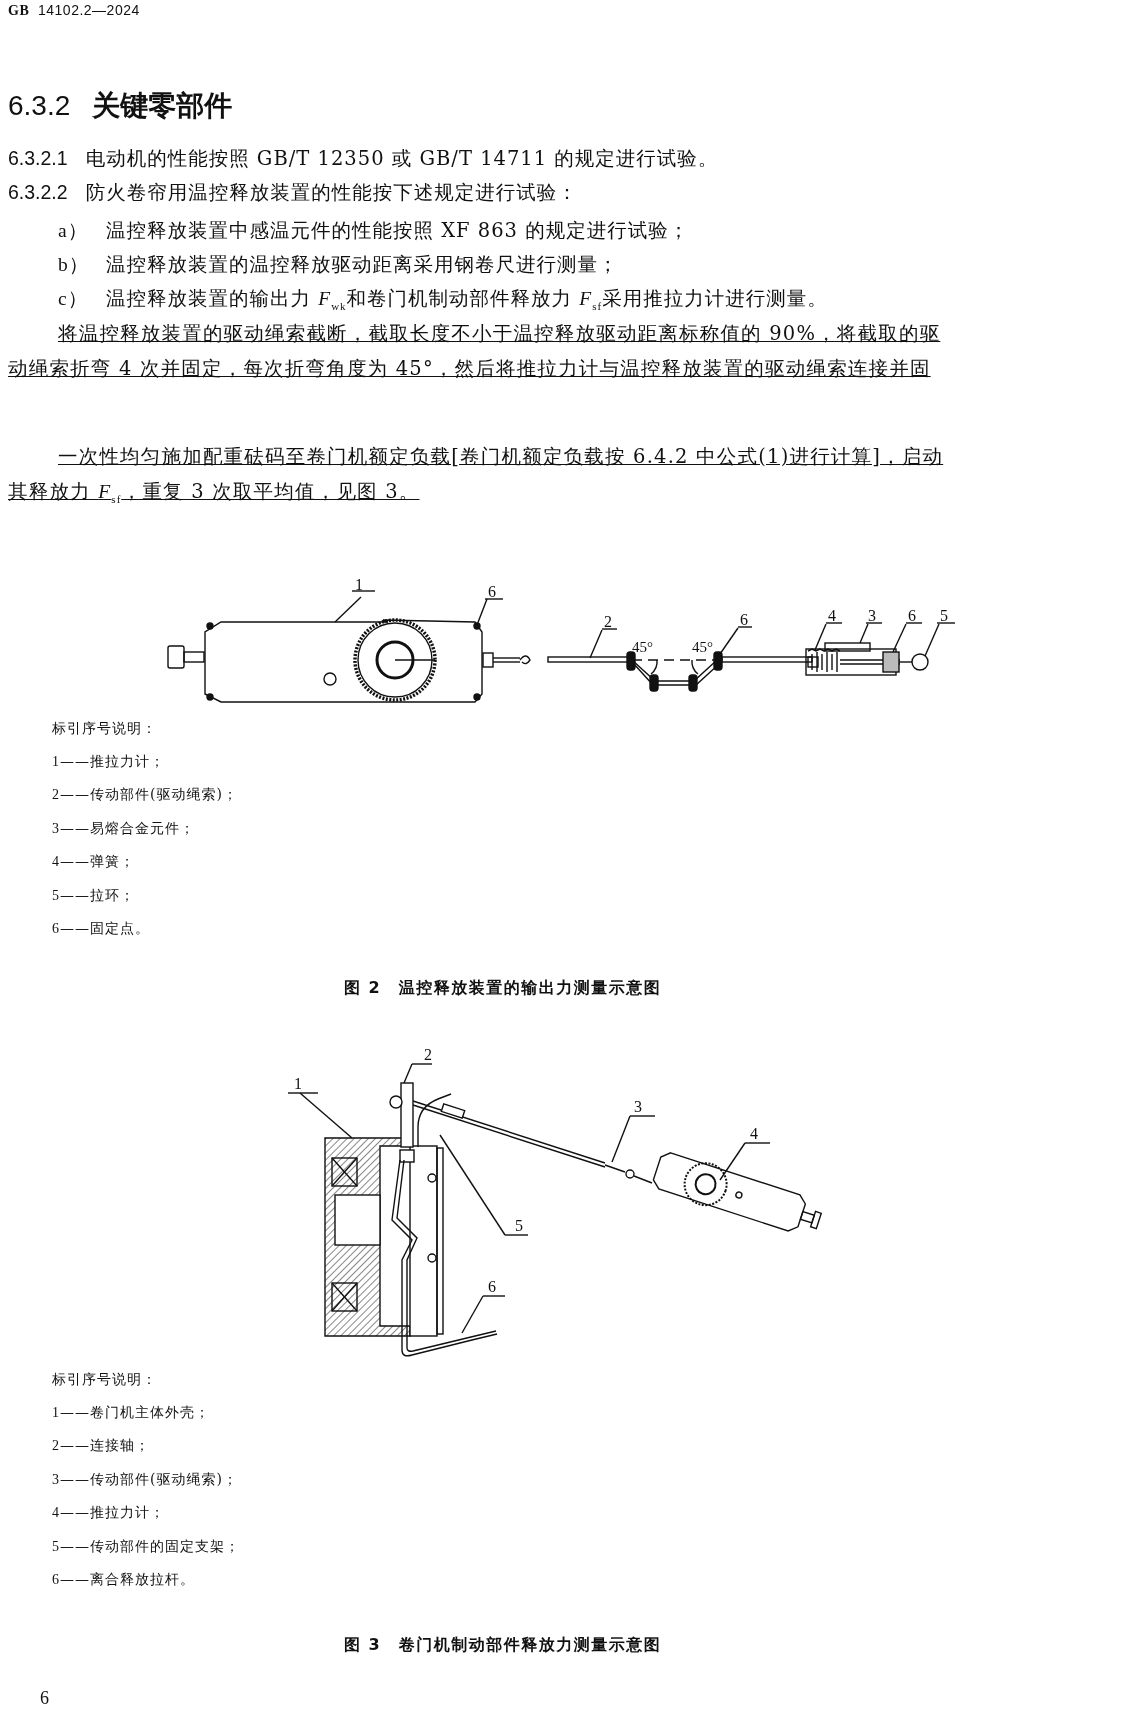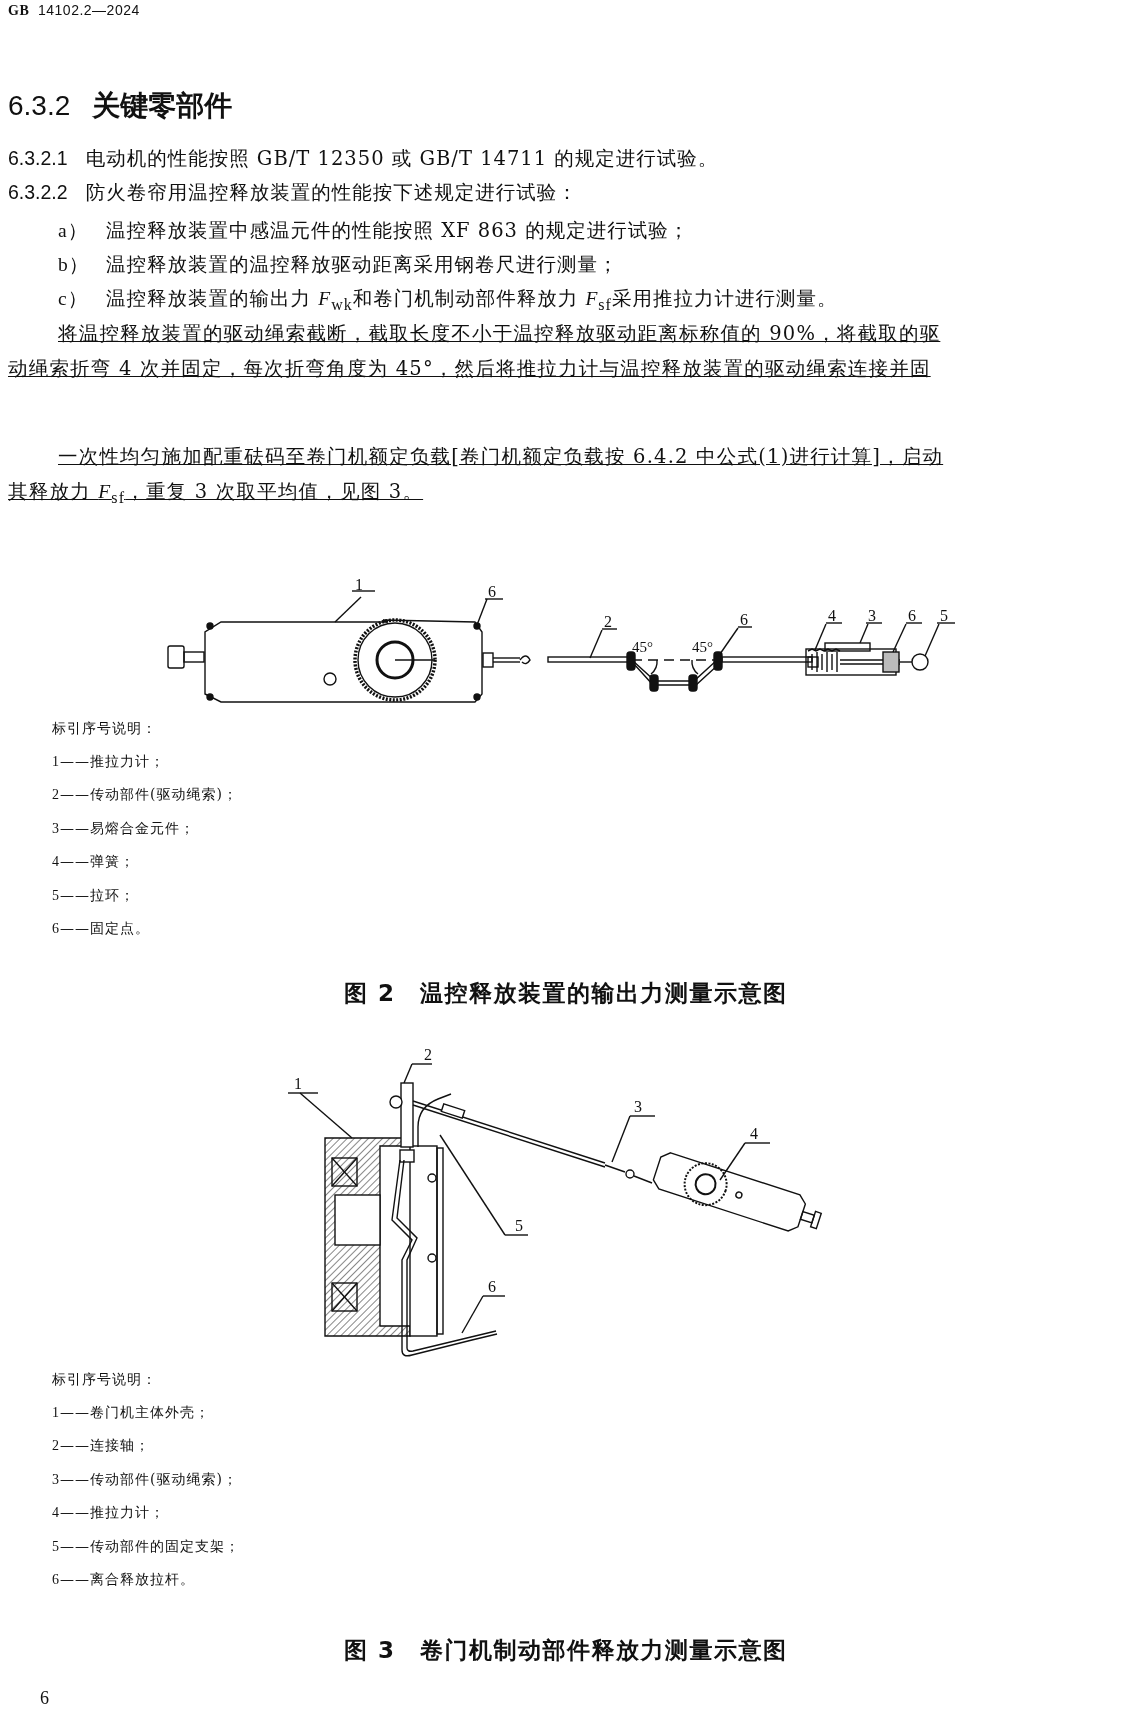--- a/index.html
+++ b/index.html
@@ -8,24 +8,24 @@
   .abs { position: absolute; }
   .header-std { left: 8px; top: 2px; font-size: 14px; letter-spacing: 0.5px; font-family: "Liberation Sans", "DejaVu Sans", sans-serif; }
   .header-std b { font-family: "Liberation Serif", "DejaVu Serif", serif; font-weight: bold; }
   .h-sec { font-size: 28px; font-weight: bold; font-family: Liberation Sans, sans-serif; }
   .h-sec .num { font-weight: normal; margin-right: 22px; }
   .line { font-size: 19.5px; line-height: 34px; white-space: nowrap; letter-spacing: 1px; }
   .line .num { font-family: "Liberation Sans", "DejaVu Sans", sans-serif; margin-right: 18px; letter-spacing: 0; }
   .item-label { display: inline-block; width: 48px; font-family: "Liberation Serif", serif; }
   .para { font-size: 19.5px; line-height: 35px; letter-spacing: 1.2px; text-align: justify; text-decoration: underline; }
   .sym { font-style: italic; font-family: "Liberation Serif", serif; }
-  .sym sub { font-size: 16px; font-style: normal; }
+  .sym sub { font-size: 11px; font-style: normal; }
   .legend { font-size: 14px; line-height: 32.5px; letter-spacing: 1px; }
   .legend .k { font-family: "Liberation Serif", serif; }
-  .caption { font-size: 23px; font-weight: bold; letter-spacing: 1.5px; font-family: "DejaVu Sans", "Liberation Sans", sans-serif; }
+  .caption { font-size: 16px; font-weight: bold; letter-spacing: 1.5px; font-family: "DejaVu Sans", "Liberation Sans", sans-serif; }
   .page-no { left: 40px; top: 1688px; font-size: 18px; font-family: "Liberation Serif", serif; }
   svg text { font-family: "Liberation Serif", "DejaVu Serif", serif; fill: #111; }
 </style>
 </head>
 <body>
 
 <div class="abs header-std">
   <b>GB</b>&nbsp;
   <span>14102.2—2024</span>
 </div>

